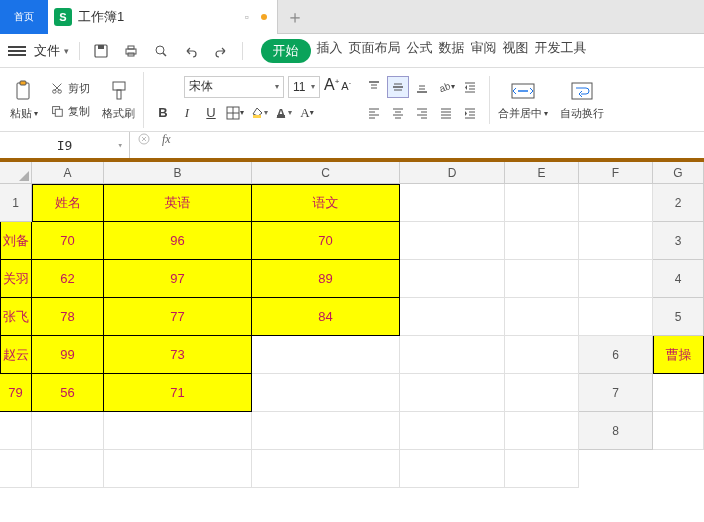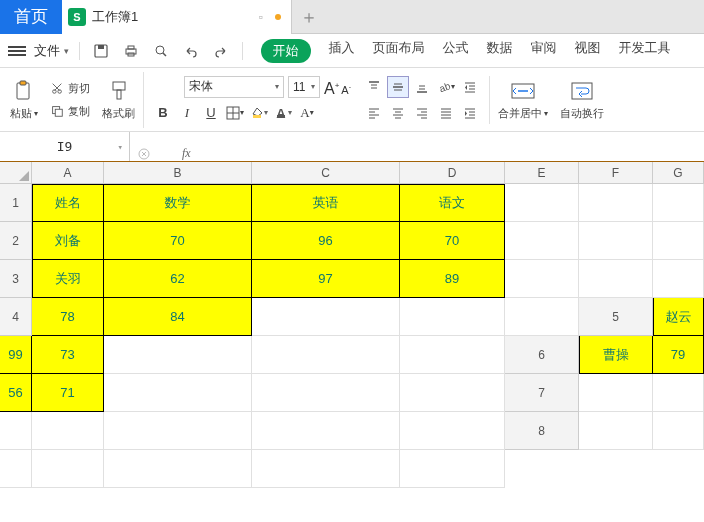--- a/index.html
+++ b/index.html
@@ -1,76 +1,76 @@
 <!DOCTYPE html>
 <html><head>
 <meta charset="utf-8">
 <style>
   * { box-sizing: border-box; margin: 0; padding: 0; }
   body { font-family: "Microsoft YaHei", Arial, sans-serif; font-size: 12px; color: #333; background: #fff; width: 704px; overflow: hidden; }
   
   
   .tabbar { display: flex; align-items: center; height: 34px; background: #e6e6e6; border-bottom: 1px solid #ccc; }
-  .home-tab { background: #1a73e8; color: #fff; height: 34px; display: flex; align-items: center; padding: 0 14px; font-size: 17px; }
+  .home-tab { background: #1a73e8; color: #fff; height: 34px; display: flex; align-items: center; padding: 0 14px; font-size: 10px; }
   .doc-tab { background: #fff; height: 34px; display: flex; align-items: center; padding: 0 10px 0 6px; gap: 6px; font-size: 13px; border-right: 1px solid #ccc; min-width: 230px; position: relative; }
   .doc-tab .s-icon { width: 18px; height: 18px; background: #0aa35a; color: #fff; border-radius: 3px; display: inline-flex; align-items: center; justify-content: center; font-size: 11px; font-weight: bold; }
   .doc-tab .tab-close { margin-left: auto; color: #aaa; font-size: 12px; }
   .doc-tab .tab-dot { margin-left: 6px; width: 6px; height: 6px; border-radius: 50%; background: #f5a623; }
   .plus-tab { width: 34px; height: 34px; display: flex; align-items: center; justify-content: center; color: #888; font-size: 18px; }
   
   
   .menubar { display: flex; align-items: center; padding: 4px 8px; border-bottom: 1px solid #ddd; gap: 8px; height: 34px; background: #fff; }
   .hamburger { width: 18px; display: inline-block; }
   .hamburger span { display:block; height:2px; background:#444; margin:2px 0; }
   .file-menu { display: flex; align-items: center; gap: 4px; font-size: 13px; }
   .file-menu .arrow { font-size: 9px; color: #666; }
   .menubar .icon-btn { width: 22px; height: 22px; display: inline-flex; align-items: center; justify-content: center; color: #666; border-radius: 3px; }
   .menubar .divider { width: 1px; height: 18px; background: #ddd; margin: 0 2px; }
-  .tab-items { display: flex; gap: 18px; margin-left: 8px; font-size: 13px; color: #444; }
+  .tab-items { display: flex; gap: 6px; margin-left: 8px; font-size: 13px; color: #444; }
   .tab-pill { background: #0aa35a; color: #fff; padding: 3px 12px; border-radius: 12px; font-size: 13px; }
   
   
   .toolbar { display: flex; align-items: center; padding: 4px 6px; border-bottom: 1px solid #ddd; height: 64px; background: #fff; gap: 4px; }
   .tool-group { display: flex; flex-direction: column; align-items: center; justify-content: center; height: 56px; padding: 0 4px; }
   .tool-group.border-r { border-right: 1px solid #e0e0e0; padding-right: 8px; margin-right: 4px; }
   .big-icon { width: 26px; height: 26px; display: flex; align-items: center; justify-content: center; }
   .tool-label { font-size: 11px; color: #444; margin-top: 2px; white-space: nowrap; display:flex; align-items:center; gap:2px; }
   .tool-label .arrow { font-size: 8px; }
   .tool-stack { display: flex; flex-direction: column; gap: 4px; }
   .tool-item { display: flex; align-items: center; gap: 4px; font-size: 11px; color: #444; padding: 2px 4px; }
   .tool-item svg { flex-shrink: 0; }
-  .font-row { display: flex; gap: 4px; align-items: flex-end; padding-left: 32px; }
+  .font-row { display: flex; gap: 4px; align-items: flex-start; padding-left: 32px; }
   .font-select { border: 1px solid #ccc; background: #fff; height: 22px; font-size: 12px; padding: 0 4px; display: flex; align-items: center; justify-content: space-between; }
   .font-select.name { width: 100px; }
   .font-select.size { width: 32px; }
   .font-select .arrow { font-size: 8px; color: #666; margin-left: 4px; }
   .font-aa { display: flex; gap: 2px; align-items: baseline; }
   .font-aa .big-a { font-size: 16px; }
   .font-aa .small-a { font-size: 11px; }
   .btn-row { display: flex; gap: 2px; align-items: center; }
   .btn-row .b { width: 22px; height: 22px; display: inline-flex; align-items: center; justify-content: center; font-size: 13px; color: #444; }
   .color-u { position: relative; }
   .color-u::after { content:''; position:absolute; bottom:2px; left:3px; right:3px; height:3px; background: currentColor; }
   
   
-  .fxbar { display: flex; align-items: flex-end; height: 30px; border-bottom: 1px solid #a16207; background: #fff; }
+  .fxbar { display: flex; align-items: flex-start; height: 30px; border-bottom: 4px solid #a16207; background: #fff; }
   .namebox { width: 130px; border-right: 1px solid #ccc; height: 100%; display: flex; align-items: center; justify-content: center; font-family: monospace; font-size: 13px; position: relative; }
   .namebox .arrow { position: absolute; right: 6px; font-size: 9px; color: #999; }
   .fx-cancel { width: 28px; display: flex; justify-content: center; color: #aaa; }
-  .fx-label { font-style: italic; font-family: "Times New Roman", serif; color: #666; margin: 0 24px; }
+  .fx-label { font-style: italic; font-family: "Times New Roman", serif; color: #666; margin: 0 4px; }
   .fx-input { flex: 1; height: 100%; border: none; outline: none; padding: 0 6px; }
   
   
   .grid { display: grid; grid-template-columns: 32px 72px 148px 148px 105px 74px 74px 51px; }
   .hdr-corner { background: #f3f3f3; border-right: 1px solid #ccc; border-bottom: 1px solid #ccc; height: 22px; position: relative; }
   .hdr-corner::after { content:''; position:absolute; right:2px; bottom:2px; width:0; height:0; border-style:solid; border-width:0 0 10px 10px; border-color: transparent transparent #b0b0b0 transparent; }
   .col-hdr { background: #f3f3f3; border-right: 1px solid #ccc; border-bottom: 1px solid #ccc; text-align: center; font-size: 12px; color: #555; height: 22px; line-height: 22px; }
   .row-hdr { background: #f3f3f3; border-right: 1px solid #ccc; border-bottom: 1px solid #ccc; text-align: center; font-size: 12px; color: #555; display: flex; align-items: center; justify-content: center; }
   .cell { border-right: 1px solid #e0e0e0; border-bottom: 1px solid #e0e0e0; display: flex; align-items: center; justify-content: center; font-size: 13px; height: 38px; background: #fff; }
-  .cell.hl { background: #ffff00; border-right: 1px solid #000; border-bottom: 1px solid #000; color: #0f766e; }
+  .cell.hl { background: #ffff00; border-right: 1px solid #000; border-bottom: 1px solid #000; color: #be185d; }
   .cell.hl-firstcol { border-left: 1px solid #000; }
   .cell.hl-firstrow { border-top: 1px solid #000; }
 </style>
 </head>
 <body>
 
 <div class="tabbar">
   <div class="home-tab">首页</div>
   <div class="doc-tab">
     <span class="s-icon">S</span>
@@ -353,21 +353,20 @@
   <div class="col-hdr">A</div>
   <div class="col-hdr">B</div>
   <div class="col-hdr">C</div>
   <div class="col-hdr">D</div>
   <div class="col-hdr">E</div>
   <div class="col-hdr">F</div>
   <div class="col-hdr">G</div>
 
   <div class="row-hdr">1</div>
   <div class="cell hl hl-firstcol hl-firstrow">姓名</div>
-  <div class="cell hl hl-firstrow">数学</div>
   <div class="cell hl hl-firstrow">英语</div>
   <div class="cell hl hl-firstrow">语文</div>
   <div class="cell"></div>
   <div class="cell"></div>
   <div class="cell"></div>
 
   <div class="row-hdr">2</div>
   <div class="cell hl hl-firstcol">刘备</div>
   <div class="cell hl">70</div>
   <div class="cell hl">96</div>
@@ -379,21 +378,23 @@
   <div class="row-hdr">3</div>
   <div class="cell hl hl-firstcol">关羽</div>
   <div class="cell hl">62</div>
   <div class="cell hl">97</div>
   <div class="cell hl">89</div>
   <div class="cell"></div>
   <div class="cell"></div>
   <div class="cell"></div>
 
   <div class="row-hdr">4</div>
+  <div class="cell hl hl-firstcol">张飞</div>
   <div class="cell hl">78</div>
+  <div class="cell hl">77</div>
   <div class="cell hl">84</div>
   <div class="cell"></div>
   <div class="cell"></div>
   <div class="cell"></div>
 
   <div class="row-hdr">5</div>
   <div class="cell hl hl-firstcol">赵云</div>
   <div class="cell hl">99</div>
   <div class="cell hl">73</div>
   <div class="cell"></div>

